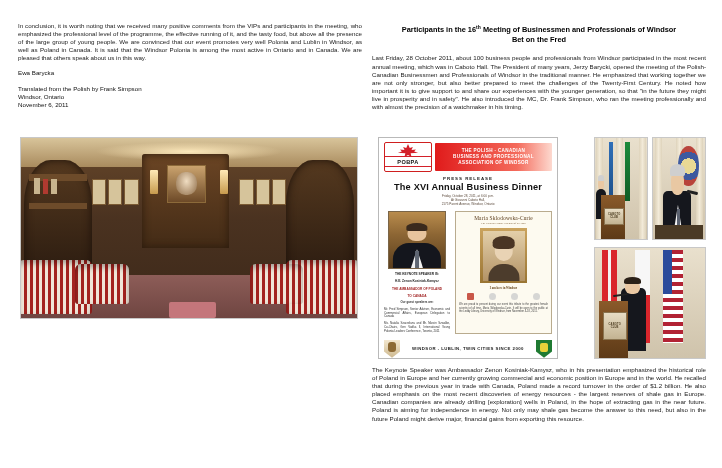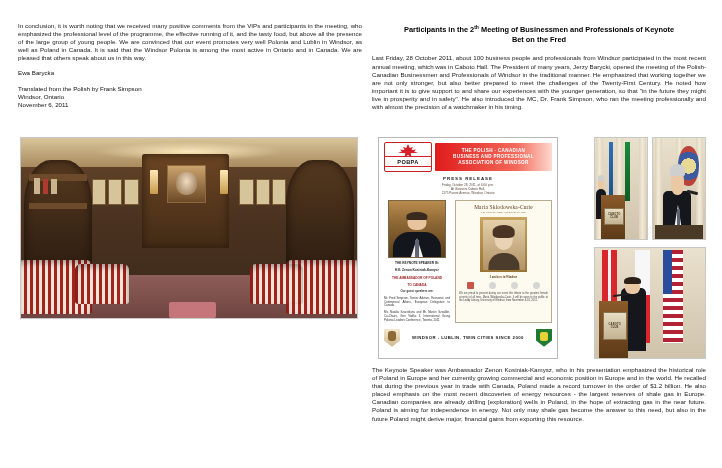--- a/index.html
+++ b/index.html
@@ -222,21 +222,21 @@
     <p class="sig blk">Ewa Barycka</p>
     <div class="blk">
       <p class="sig">Translated from the Polish by Frank Simpson</p>
       <p class="sig">Windsor, Ontario</p>
       <p class="sig">November 6, 2011</p>
     </div>
   </div>
 
   <div class="col-right">
     <div class="headline">
-      <span>Participants in the 2</span><sup>th</sup><span> Meeting of Businessmen and Professionals of Keynote</span><br>
+      <span>Participants in the 16</span><sup>th</sup><span> Meeting of Businessmen and Professionals of Windsor</span><br>
       <span>Bet on the Fred</span>
     </div>
     <p class="para">Last Friday, 28 October 2011, about 100 business people and professionals from Windsor participated in the most recent annual meeting, which was in Caboto Hall.  The President of many years, Jerzy Barycki, opened the meeting of the Polish-Canadian Businessmen and Professionals of Windsor in the traditional manner.   He emphasized that working together we are not only stronger, but also better prepared to meet the challenges of the Twenty-First Century.   He noted how important it is to give support to and share our experiences with the younger generation, so that "in the future they might live in prosperity and in safety".   He also introduced the MC, Dr. Frank Simpson, who ran the meeting professionally and with almost the precision of a watchmaker in his timing.</p>
   </div>
 
   <div class="col-right" style="top:366px;">
     <p class="para">The Keynote Speaker was Ambassador Zenon Kosiniak-Kamysz, who in his presentation emphasized the historical role of Poland in Europe and her currently growing commercial and economic  position in Europe and in the world.  He recalled that during the previous year in trade with Canada, Poland made a record turnover in the order of $1.2 billion.  He also placed emphasis on the most recent discoveries of energy resources - the largest reserves of shale gas in Europe.  Canadian companies are already drilling [exploration] wells in Poland, in the hope of extracting gas in the near future.  Poland is aiming for independence in energy.  Not only may shale gas become the answer to this need, but also in the future Poland might derive major, financial gains from exporting this resource.</p>
   </div>
 
   <div class="photo p1 nosel">
@@ -332,20 +332,21 @@
         </span>
       </div>
       <div class="redbar">
         <div>THE POLISH - CANADIAN</div>
         <div>BUSINESS AND PROFESSIONAL</div>
         <div>ASSOCIATION OF WINDSOR</div>
       </div>
     </div>
 
     <div class="pr-label">PRESS RELEASE</div>
+    <div class="pr-title">The XVI Annual Business Dinner</div>
     <div class="pr-sub">
       <div>Friday, October 28, 2011, at 6:00 p.m.</div>
       <div>At Giovanni Caboto Hall,</div>
       <div>2175 Parent Avenue, Windsor, Ontario</div>
     </div>
 
     <div class="pr-body">
 
       <div class="pr-left">
         <div class="speaker-photo">

